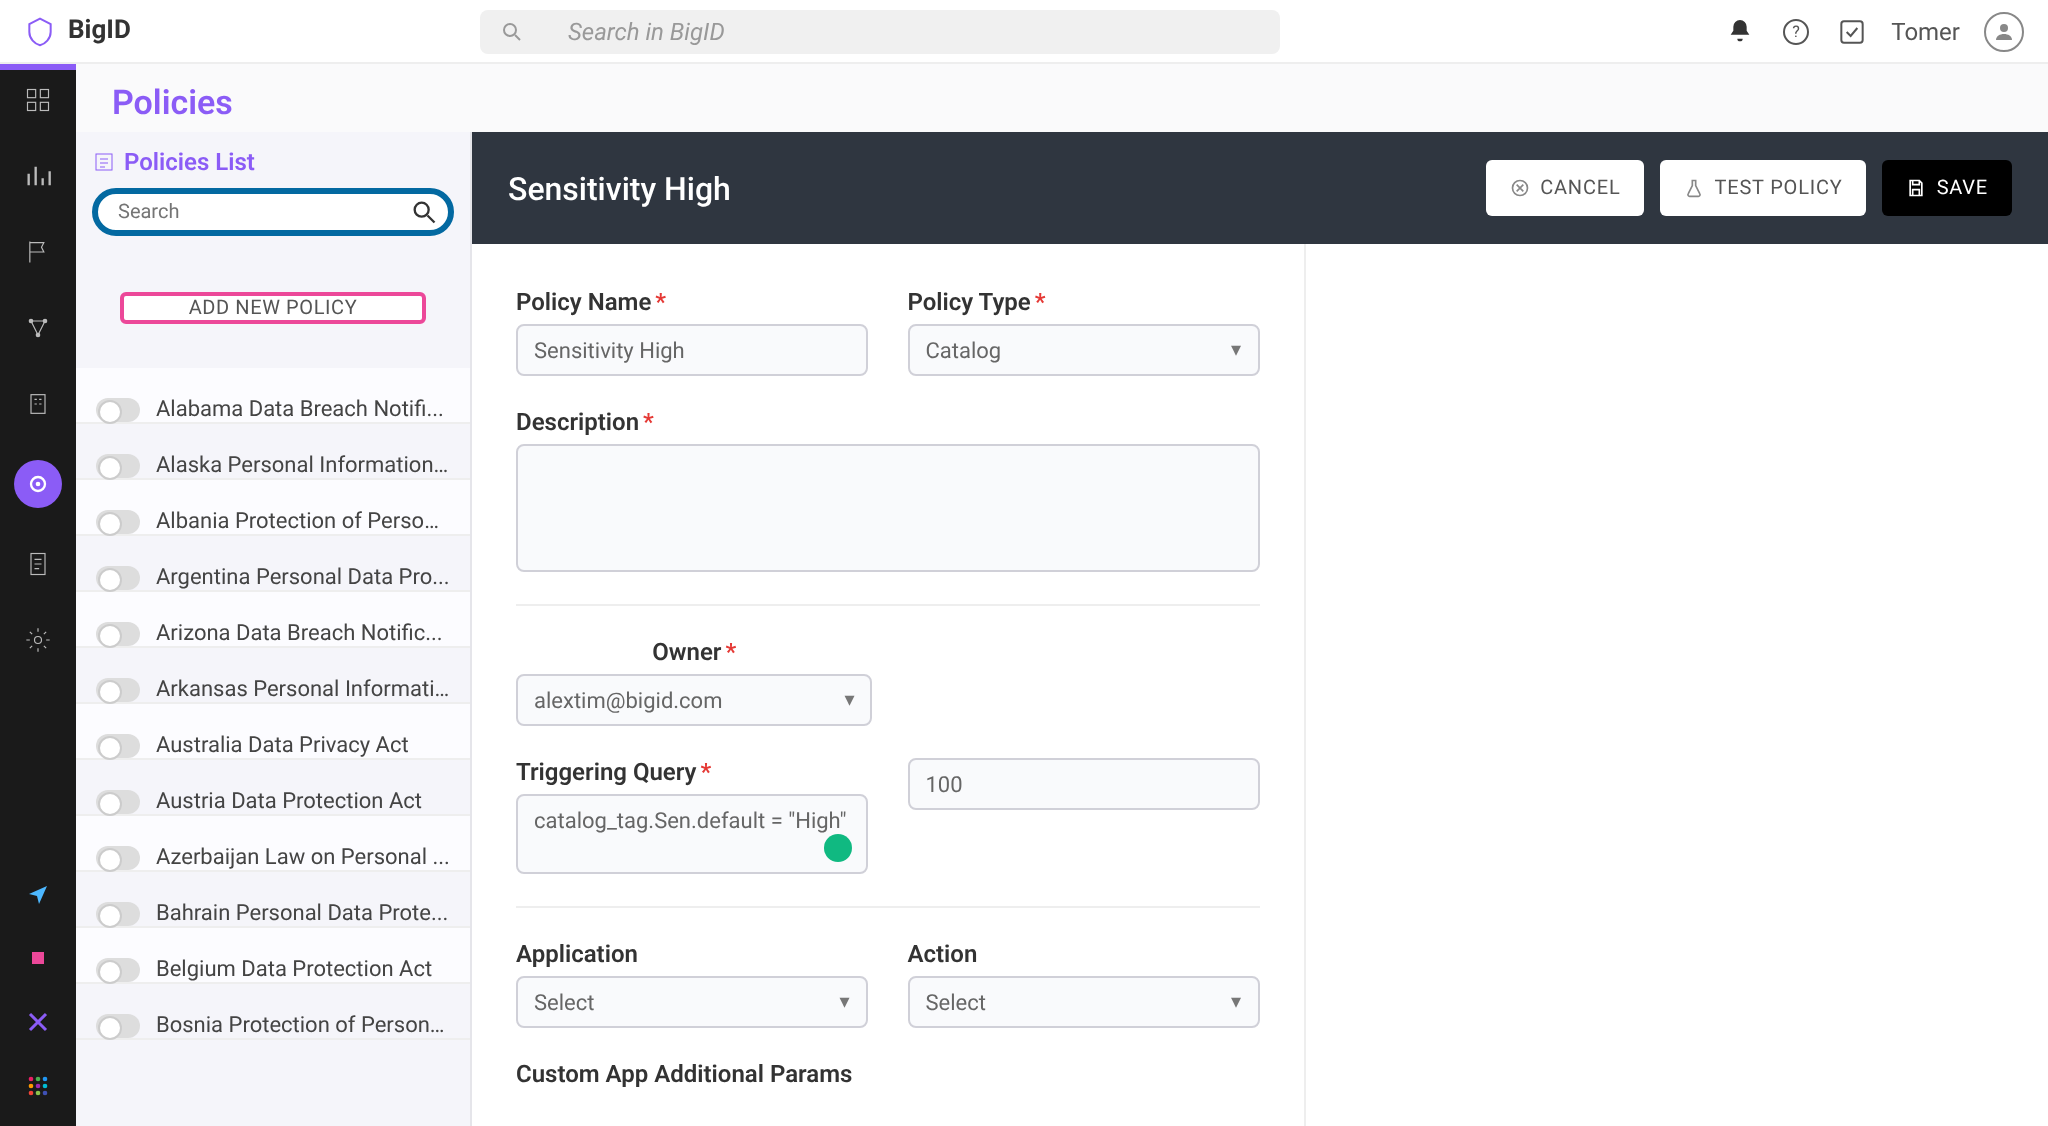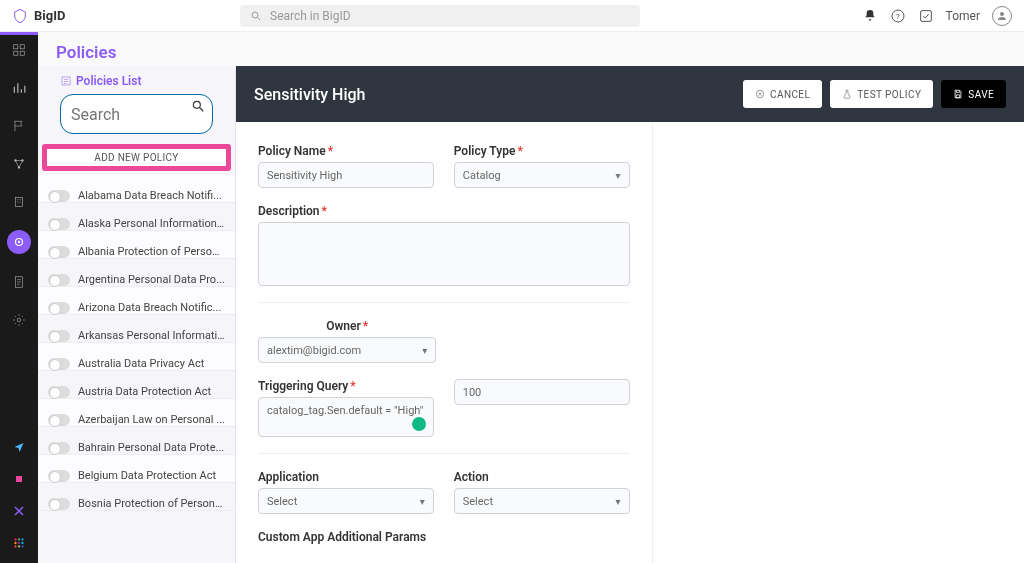--- a/index.html
+++ b/index.html
@@ -3,47 +3,47 @@
 <meta charset="utf-8">
 <style>
   * { box-sizing: border-box; margin: 0; padding: 0; font-family: -apple-system, BlinkMacSystemFont, "Segoe UI", Roboto, sans-serif; }
   body { background: #fff; width: 1024px; height: 563px; overflow: hidden; font-size: 12px; color: #333; }
 
   
   .topbar { height: 32px; display: flex; align-items: center; padding: 0 12px; border-bottom: 1px solid #eee; gap: 8px; }
   .logo-group { display: flex; align-items: center; gap: 6px; width: 210px; }
   .logo-mark { width: 16px; height: 16px; }
   .logo-text { font-weight: 700; font-size: 13px; color: #333; }
-  .global-search { flex: 0 0 400px; height: 22px; background: #f0f0f0; border-radius: 4px; display: flex; align-items: center; padding: 0 8px; color: #999; gap: 6px; margin-left: 10px; }
+  .global-search { flex: 0 0 400px; height: 22px; background: #f0f0f0; border-radius: 4px; display: flex; align-items: center; padding: 0 8px; color: #999; gap: 20px; margin-left: 10px; font-style: italic; }
   .top-right { margin-left: auto; display: flex; align-items: center; gap: 12px; color: #555; }
   .top-icon { width: 16px; height: 16px; display: flex; align-items: center; justify-content: center; }
   .user-label { font-size: 12px; color: #555; }
   .avatar-circle { width: 20px; height: 20px; border: 1.5px solid #888; border-radius: 50%; display:flex; align-items:center; justify-content:center; }
 
   
   .shell { display: flex; height: calc(563px - 32px); }
   .iconrail { width: 38px; background: #1a1a1a; display: flex; flex-direction: column; align-items: center; padding-top: 8px; gap: 18px; position: relative; }
   .rail-purple-bar { position:absolute; top:0; left:0; right:0; height:3px; background:#8b5cf6; }
   .rail-icon { width: 20px; height: 20px; color: #bbb; display:flex; align-items:center; justify-content:center; }
   .rail-icon.active { background: #8b5cf6; border-radius: 50%; width: 24px; height: 24px; color: #fff; }
   .rail-bottom { margin-top: auto; margin-bottom: 10px; display:flex; flex-direction:column; gap:12px; align-items:center; }
 
   .page { flex: 1; display: flex; flex-direction: column; background: #fafafb; }
   .page-title { padding: 10px 18px 4px; font-size: 17px; font-weight: 600; color: #8b5cf6; }
 
   .body-row { flex: 1; display: flex; overflow: hidden; }
 
   
   .left-pane { width: 198px; background: #f5f5fa; border-right: 1px solid #e5e5ea; display: flex; flex-direction: column; }
-  .left-header { padding: 8px 22px 6px; }
+  .left-header { padding: 8px 8px 6px; }
   .panel-label { color: #8b5cf6; font-size: 12px; font-weight: 600; display:flex; align-items:center; gap:4px; margin-bottom: 6px; }
   .search-wrap { position: relative; }
-  .search-wrap input { width: 100%; height: 40px; border: 1px solid #0369a1; border-radius: 13px; padding: 0 28px 0 10px; background: #fff; font-size: 16px; }
+  .search-wrap input { width: 100%; height: 24px; border: 3px solid #0369a1; border-radius: 13px; padding: 0 28px 0 10px; background: #fff; font-size: 10px; }
   .search-wrap .mag { position: absolute; right: 8px; top: 5px; color: #555; }
-  .add-policy-btn { margin: 4px; height: 27px; background: #fff; border: 5px solid #ec4899; border-radius: 3px; font-size: 10px; letter-spacing: 0.3px; color: #555; text-transform: uppercase; cursor: pointer; }
+  .add-policy-btn { margin: 22px; height: 16px; background: #fff; border: 2px solid #ec4899; border-radius: 3px; font-size: 10px; letter-spacing: 0.3px; color: #555; text-transform: uppercase; cursor: pointer; }
   .policy-list { flex: 1; overflow: hidden; }
   .policy-item { height: 28px; display: flex; align-items: flex-end; gap: 8px; padding: 0 10px; border-bottom: 1px solid #eee; font-size: 11px; color: #444; }
   .policy-item:nth-child(odd){ background:#fcfcff; }
   .toggle-dot { width: 22px; height: 12px; background: #ddd; border-radius: 6px; position: relative; flex-shrink: 0; }
   .toggle-dot::after { content: ""; position: absolute; left: 1px; top: 1px; width: 10px; height: 10px; background: #fff; border-radius: 50%; border:1px solid #ccc; }
   .policy-label { white-space: nowrap; overflow: hidden; text-overflow: ellipsis; flex:1; }
 
   
   .main-area { flex: 1; display: flex; flex-direction: column; background: #fff; overflow:hidden; }
   .form-header { height: 56px; background: #2f3640; display: flex; align-items: center; padding: 0 18px; gap: 8px; }

